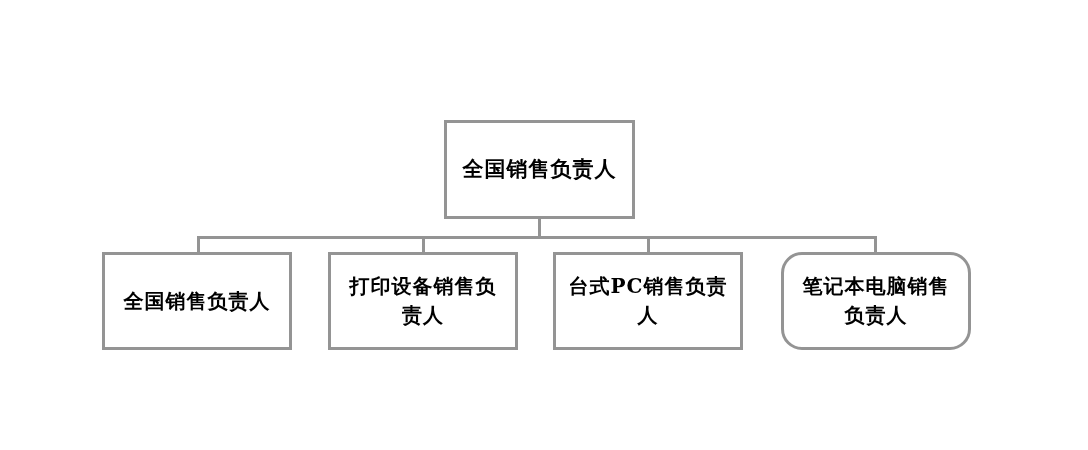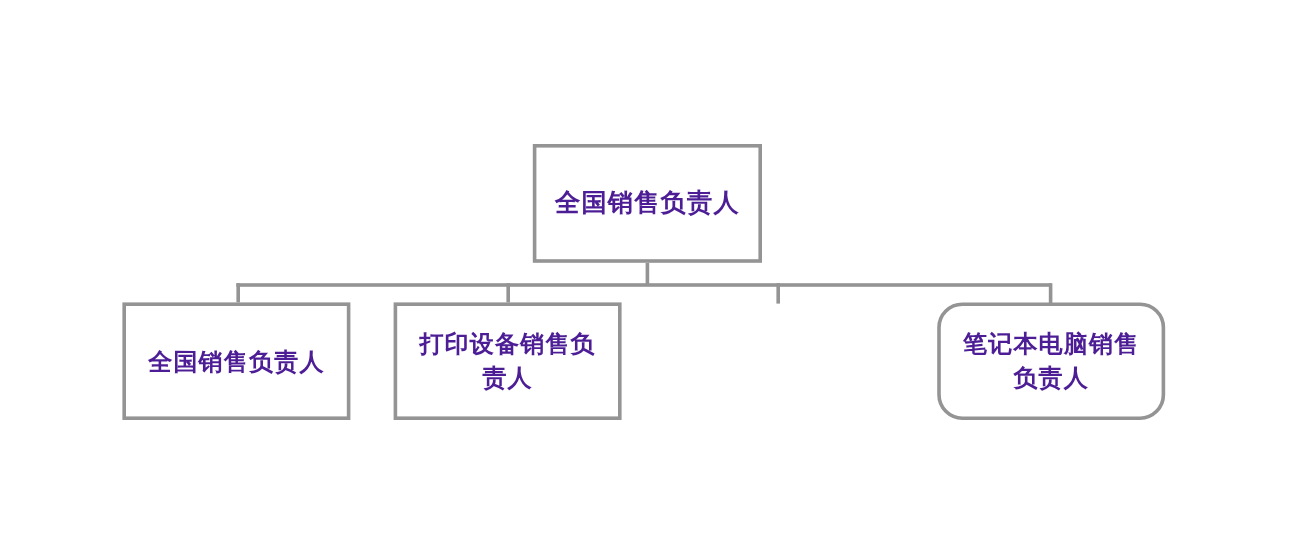--- a/index.html
+++ b/index.html
@@ -22,21 +22,21 @@
 
   .node-box {
     position: absolute;
     box-sizing: border-box;
     background: #ffffff;
     border: 3px solid #949494;
     display: flex;
     align-items: center;
     justify-content: center;
     text-align: center;
-    color: #4c1d95;
+    color: #000000;
     font-family: "DejaVu Serif", "Liberation Serif", serif;
     font-weight: 700;
     letter-spacing: 1px;
   }
 
   .node-label {
     display: block;
     line-height: 1.45;
     padding: 0 10px;
     white-space: normal;
@@ -114,18 +114,21 @@
   </div>
 
   <div class="node-box node-child" id="node-child-0">
     <span class="node-label">全国销售负责人</span>
   </div>
 
   <div class="node-box node-child" id="node-child-1">
     <span class="node-label">打印设备销售负责人</span>
   </div>
 
+  <div class="node-box node-child" id="node-child-2">
+    <span class="node-label">台式PC销售负责人</span>
+  </div>
 
   <div class="node-box node-child" id="node-child-3">
     <span class="node-label">笔记本电脑销售负责人</span>
   </div>
 
 </div>
 
 </body></html>

